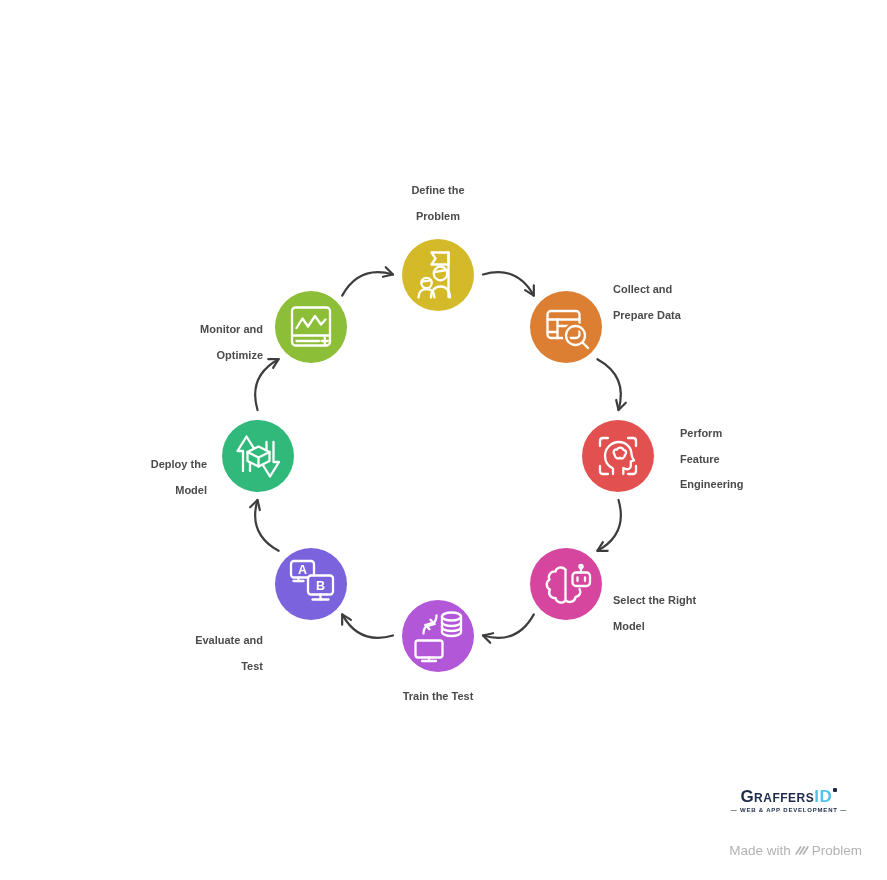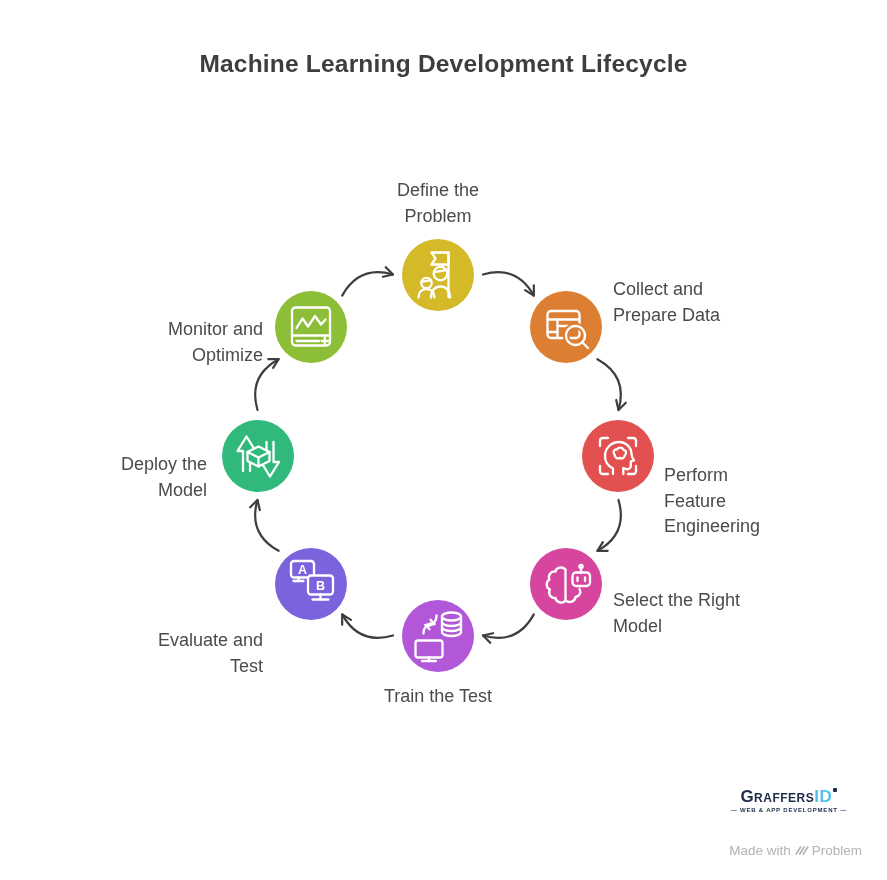--- a/index.html
+++ b/index.html
@@ -8,22 +8,23 @@
     font-family:"Liberation Sans",sans-serif;overflow:hidden;
   }
   .title{
     position:absolute;top:50px;left:0;right:0;text-align:center;
     font-size:24.5px;font-weight:bold;color:#3e3e3e;letter-spacing:.2px;
   }
   .node-circle{position:absolute;width:72px;height:72px;border-radius:50%;}
   .node-circle svg{position:absolute;left:0;top:0;}
   .icon-stroke{fill:none;stroke:#fff;stroke-width:2.3;stroke-linecap:round;stroke-linejoin:round;}
   .node-label{
-    position:absolute;font-size:18px;line-height:25.5px;color:#4b4b4b;
+    position:absolute;font-size:11px;line-height:25.5px;color:#4b4b4b;
     white-space:pre-line;
+    font-weight:bold;
   }
   .ta-c{text-align:center;} .ta-r{text-align:right;margin-top:40px;} .ta-l{text-align:left;}
   #arrow-layer{position:absolute;left:0;top:0;pointer-events:none;}
   .arrow{fill:none;stroke:#3d3d3d;stroke-width:2.2;stroke-linecap:round;}
   
   .gid-logo{position:absolute;right:40px;top:788px;text-align:center;}
   .gid-main{font-weight:bold;color:#1c2b4a;font-size:17px;line-height:17px;white-space:nowrap;}
   .gid-graffers{font-variant:small-caps;letter-spacing:.5px;}
   .gid-id{color:#55c1e8;letter-spacing:.5px;}
   .gid-mark{display:inline-block;width:4px;height:4px;background:#1c2b4a;vertical-align:top;margin-left:1px;border-radius:1px;}
@@ -32,21 +33,20 @@
   .napkin-credit{
     position:absolute;right:25px;top:843px;color:#b3b3b3;font-size:13.5px;
     display:flex;align-items:center;gap:3px;
   }
 </style>
 </head>
 <body>
 
 <div class="canvas">
 
-  <div class="title">Machine Learning Development Lifecycle</div>
 
   <svg id="arrow-layer" width="887" height="880" viewBox="0 0 887 880">
     <defs>
       <marker id="ah" markerUnits="userSpaceOnUse" markerWidth="16" markerHeight="16" refX="11" refY="7" orient="auto">
         <path d="M2 2 L11 7 L2 12" fill="none" stroke="#3d3d3d" stroke-width="2.2" stroke-linecap="round" stroke-linejoin="round"></path>
       </marker>
     </defs>
     <path class="arrow" d="M483 274.5 Q516.8 264.7 533.8 295.6" marker-end="url(#ah)" stroke="#3d3d3d"></path>
     <path class="arrow" d="M597.4 359.2 Q628.3 376.2 618.5 410" marker-end="url(#ah)" stroke="#3d3d3d"></path>
     <path class="arrow" d="M618.5 500 Q628.3 533.8 597.4 550.8" marker-end="url(#ah)" stroke="#3d3d3d"></path>
@@ -99,21 +99,21 @@
       <g class="icon-stroke">
         <path d="M18 26 V21 Q18 18 21 18 H26"></path>
         <path d="M46 18 H51 Q54 18 54 21 V26"></path>
         <path d="M54 46 V51 Q54 54 51 54 H46"></path>
         <path d="M26 54 H21 Q18 54 18 51 V46"></path>
         <path d="M31 54 V48.5 C26 46 23 41.5 23 36 C23 28 29.5 22 37 22 C44 22 49.5 27.5 49.5 34 C49.5 36.3 50.5 38.2 52 40.5 L48.8 41.4 V46 C48.8 48.8 46 49.8 43.6 48.9 L41.3 48 V54"></path>
         <path d="M32.5 34.5 C30.5 32.5 32 29 35 29.5 C36 26.8 40.5 27 41.5 29.8 C44.3 30 45 33.8 42.8 35.2 C43 37.8 39.8 39.3 37.8 37.8 C35.8 39.3 32.8 37.8 32.5 34.5"></path>
       </g>
     </svg>
   </div>
-  <div class="node-label ta-l" style="left:664px;top:421px;width:140px;margin-top:42px;">Perform
+  <div class="node-label ta-l" style="left:680px;top:421px;width:140px;">Perform
 Feature
 Engineering</div>
 
   <div class="node-circle" style="left: 530px; top: 548px; background: rgb(214, 69, 158);">
     <svg width="72" height="72" viewBox="0 0 72 72">
       <g class="icon-stroke">
         <path d="M35.5 21.5 C32 18 26 19.5 25.5 23.5 C20.5 23 17.5 28 19.5 31.5 C15.5 34 16 40 20 41.5 C17.5 45.5 20.5 50.5 25.5 50 C26 54 31.5 56 34.5 53.5 L35.5 52.5"></path>
         <path d="M35.5 22 V52.5"></path>
         <path d="M35.5 52.5 C39.5 55.5 45 53.5 45.5 49 C49.5 48.5 51.5 44.5 49.5 41"></path>
       </g>

